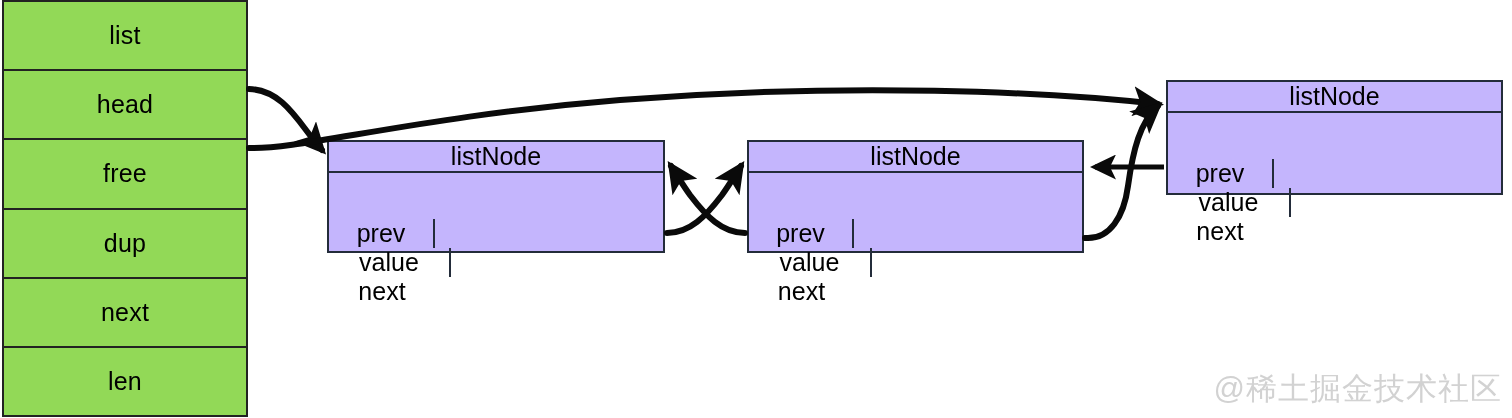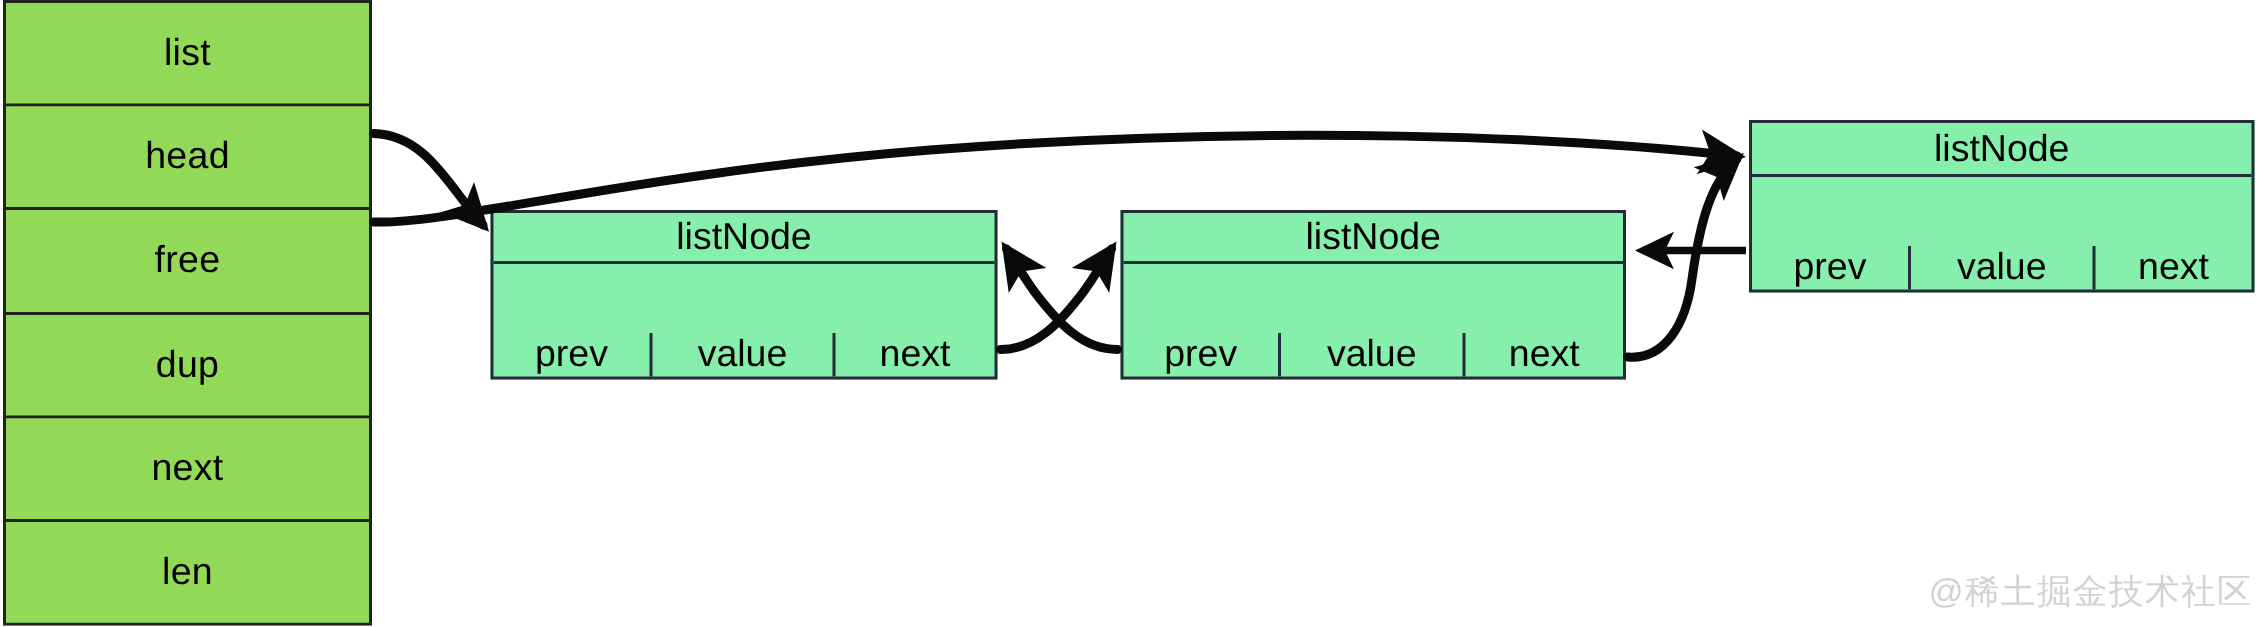--- a/index.html
+++ b/index.html
@@ -38,45 +38,46 @@
     background: #92d957;
     display: flex;
     align-items: center;
     justify-content: center;
     color: #000000;
     font-size: 25px;
     letter-spacing: 0.2px;
   }
   .list-field:last-child {
     border-bottom: none;
+    border-radius: 17px;
   }
 
   
   .node {
     position: absolute;
     box-sizing: border-box;
     border: 2px solid #232c3a;
-    background: #86efac;
+    background: #c4b5fd;
     display: flex;
     flex-direction: column;
     gap: 46px;
   }
   .node-header {
     box-sizing: border-box;
     border-bottom: 2px solid #232c3a;
     display: flex;
     align-items: center;
     justify-content: center;
     color: #000000;
     font-size: 25px;
   }
   .node-cells {
     flex: 1 1 auto;
     display: flex;
-    flex-direction: row;
+    flex-direction: column;
   }
   .node-cell {
     box-sizing: border-box;
     display: flex;
     align-items: center;
     justify-content: center;
     color: #000000;
     font-size: 25px;
     border-right: 2px solid #232c3a;
   }
@@ -126,21 +127,21 @@
     stroke-width: 5;
     stroke-linecap: butt;
   }
 
   
   .watermark {
     position: absolute;
     right: 10px;
     bottom: 8px;
     color: #d2d2d2;
-    font-size: 23px;
+    font-size: 31px;
     letter-spacing: 1px;
     white-space: nowrap;
     user-select: none;
   }
 </style>
 </head>
 <body>
 
 <div id="canvas">
 

